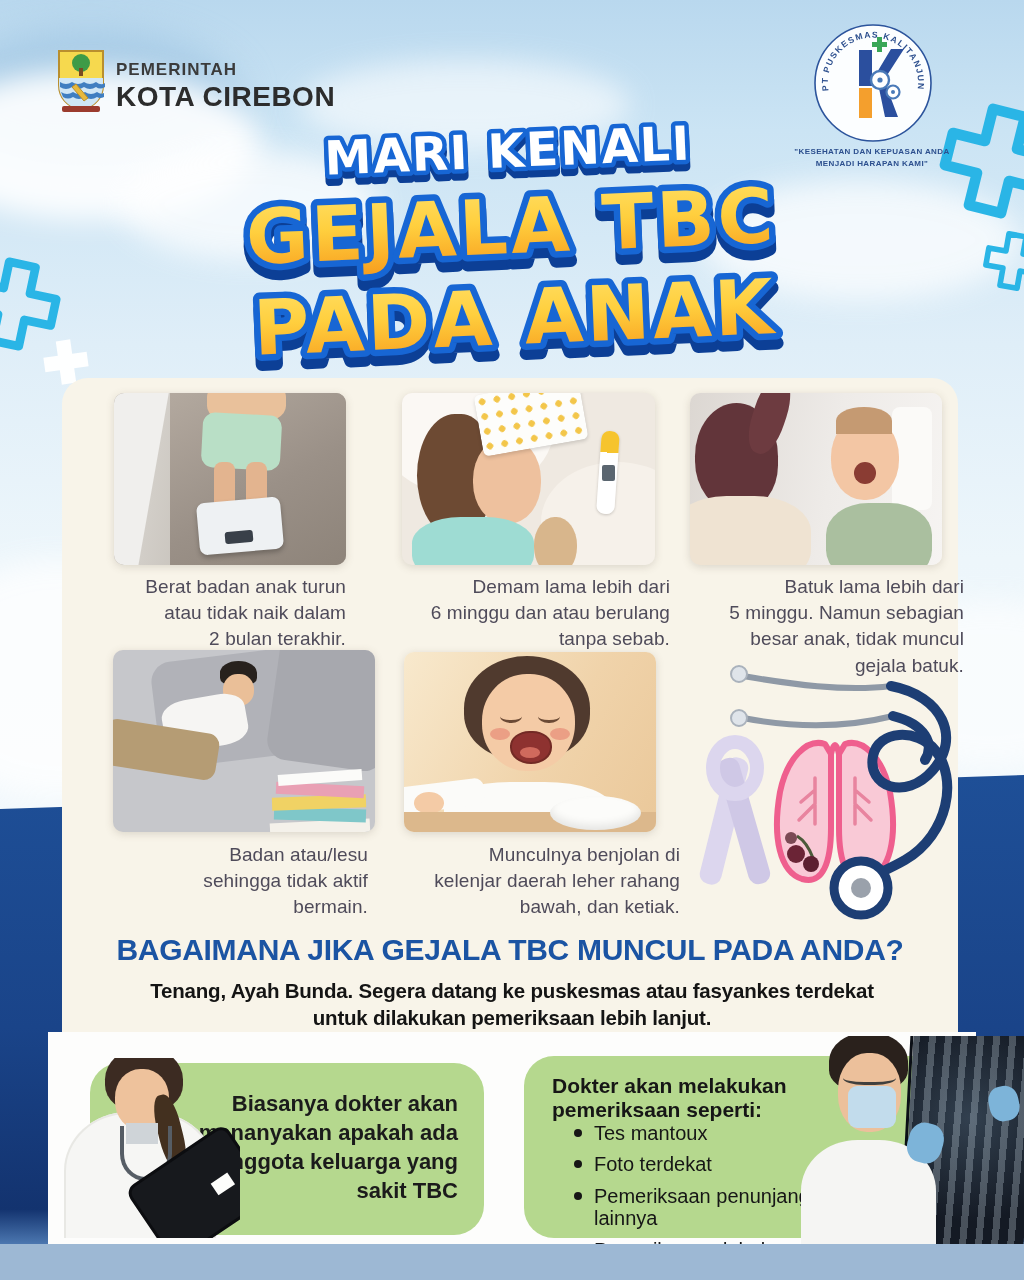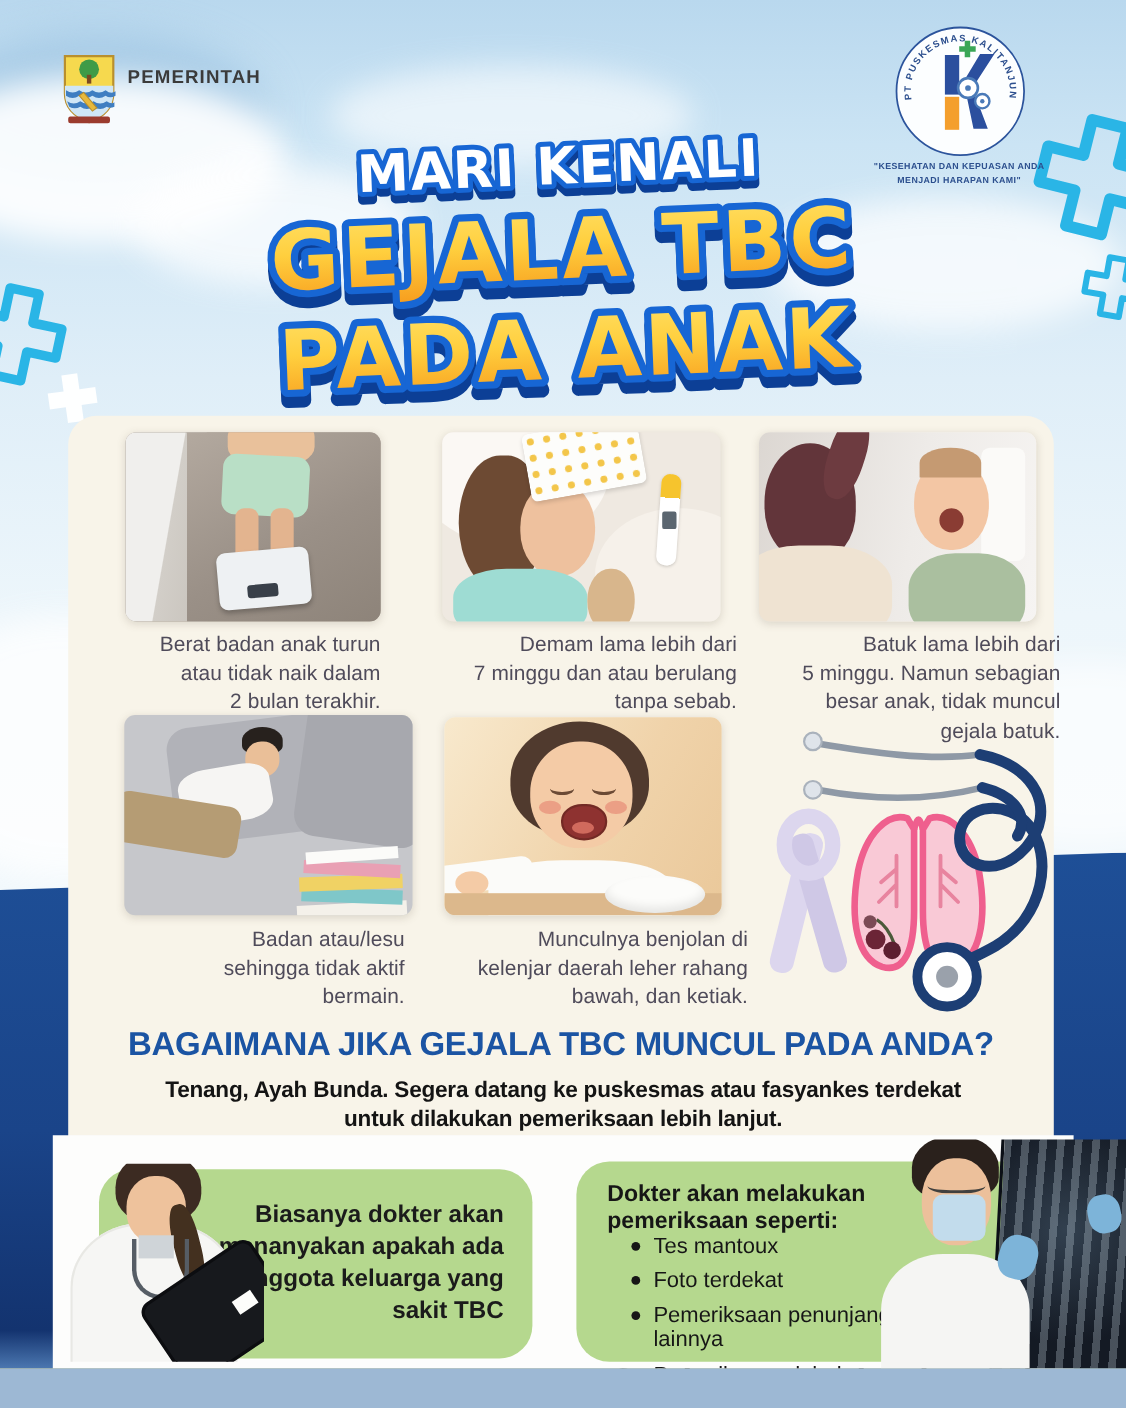--- a/index.html
+++ b/index.html
@@ -103,20 +103,21 @@
     <path d="M3 3 h44 v34 q0 18 -22 26 q-22 -8 -22 -26 z" fill="#f6d94e" stroke="#b98f2e" stroke-width="2"></path>
     <path d="M3 30 h44 v7 q0 18 -22 26 q-22 -8 -22 -26 z" fill="#cfe6f6"></path>
     <path d="M4 34 q6 4 12 0 q6 4 12 0 q6 4 12 0 q5 4 9 1 v4 q-5 3 -9 0 q-6 4 -12 0 q-6 4 -12 0 q-6 4 -12 0 z M5 44 q6 4 12 0 q6 4 12 0 q6 4 12 0 q4 3 7 1 v4 q-4 2 -7 0 q-6 4 -12 0 q-6 4 -12 0 q-5 3 -10 0 z" fill="#3f7ec1"></path>
     <path d="M20 36 l12 14 l-4 3 l-12 -14 z" fill="#e8b93c" stroke="#b98f2e" stroke-width="1"></path>
     <circle cx="25" cy="15" r="9" fill="#3e9b47"></circle>
     <rect x="23" y="20" width="4" height="8" fill="#7a4a22"></rect>
     <rect x="6" y="58" width="38" height="6" rx="2" fill="#9b3b2e"></rect>
   </svg>
   <div class="abs" id="gov-text">
     <div id="gov-line1">PEMERINTAH</div>
+    <div id="gov-line2">KOTA CIREBON</div>
   </div>
 
   <svg class="abs" id="clinic-logo" viewBox="0 0 122 122">
     <circle cx="61" cy="61" r="58" fill="#fcfeff" stroke="#2c549c" stroke-width="1.6"></circle>
     <defs>
         <path id="arcpath" d="M 17 70 A 45 45 0 1 1 105 70"></path>
       </defs>
     <text font-size="8.6" font-weight="bold" fill="#2c4f8e" letter-spacing="1.4">
       <textPath href="#arcpath" startOffset="50%" text-anchor="middle">UPT PUSKESMAS KALITANJUNG</textPath>
     </text>
@@ -243,21 +244,21 @@
       <path d="M198 58 C230 66 240 86 230 102" stroke="#1d3e74" stroke-width="10"></path>
       <circle cx="166" cy="230" r="27" fill="#ffffff" stroke="#1d3e74" stroke-width="9"></circle>
       <circle cx="166" cy="230" r="10" fill="#9aa1ab"></circle>
     </g>
   </svg>
 
   <div class="caption" style="left:118px;top:574px;width:228px;">Berat badan anak turun
 atau tidak naik dalam
 2 bulan terakhir.</div>
   <div class="caption" style="left:388px;top:574px;width:282px;">Demam lama lebih dari
-7 minggu dan atau berulang
+6 minggu dan atau berulang
 tanpa sebab.</div>
   <div class="caption" style="left:676px;top:574px;width:288px;">Batuk lama lebih dari
 5 minggu. Namun sebagian
 besar anak, tidak muncul
 gejala batuk.</div>
   <div class="caption" style="left:120px;top:842px;width:248px;">Badan atau/lesu
 sehingga tidak aktif
 bermain.</div>
   <div class="caption" style="left:382px;top:842px;width:298px;">Munculnya benjolan di
 kelenjar daerah leher rahang

